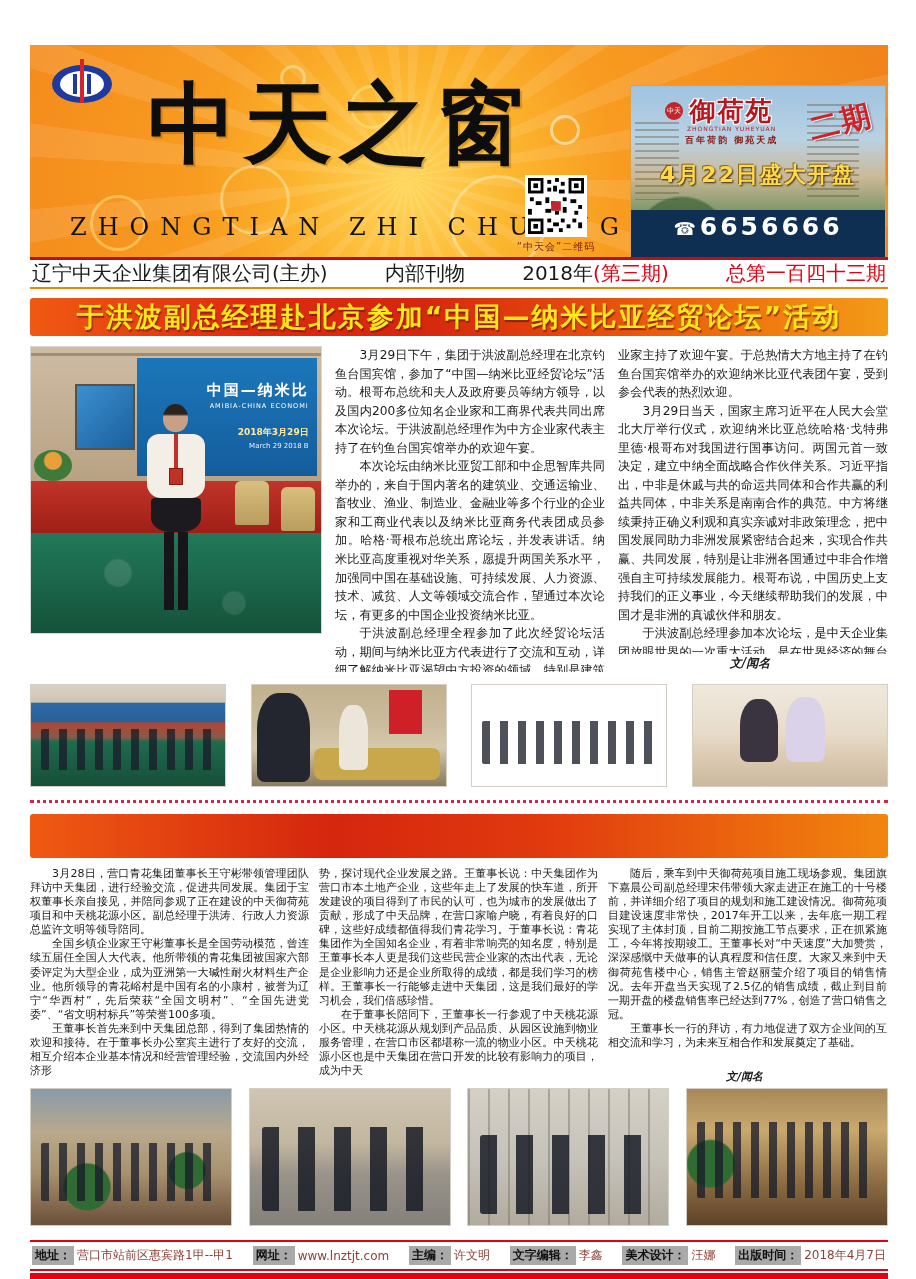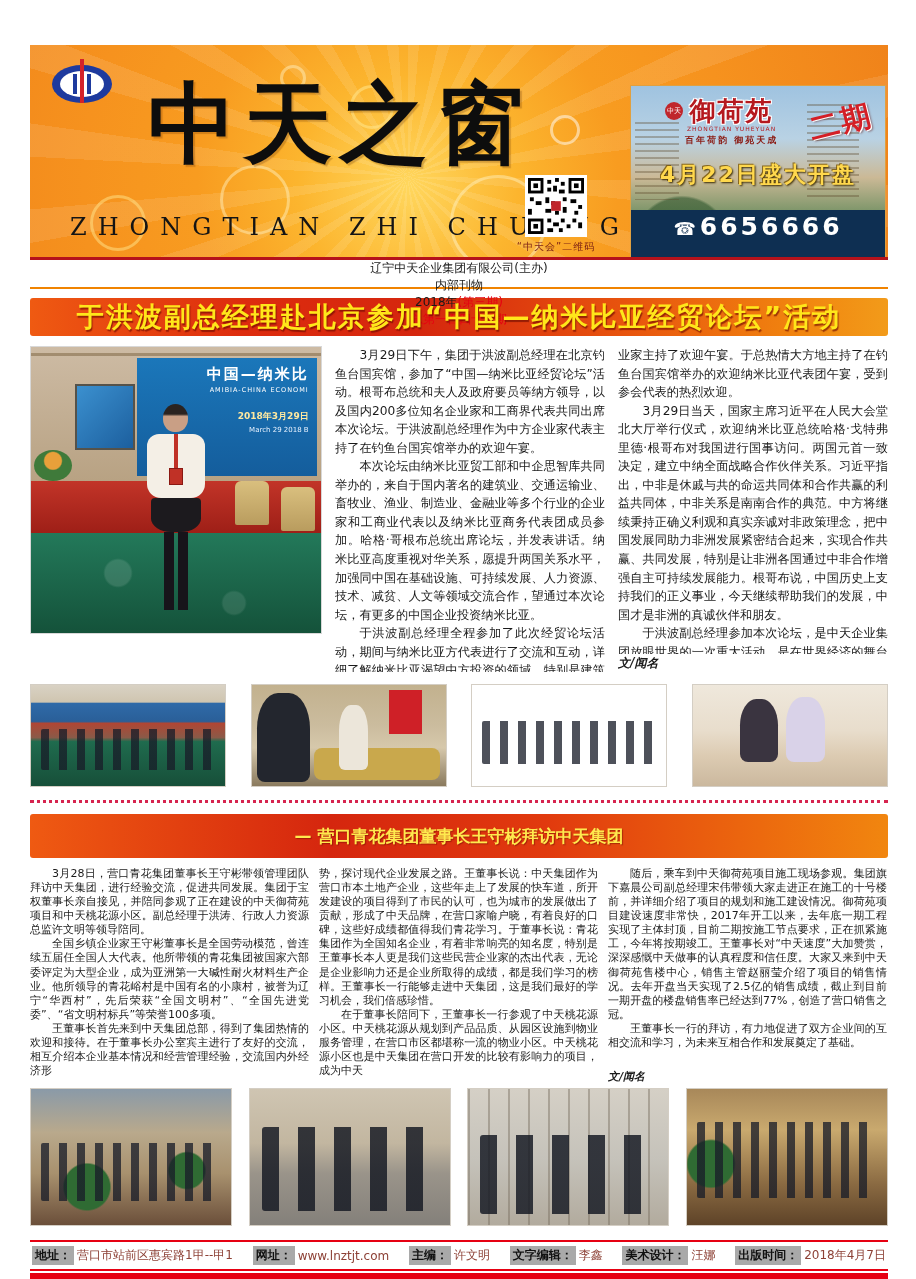--- a/index.html
+++ b/index.html
@@ -50,46 +50,46 @@
     transform:rotate(-14deg); text-shadow:1px 1px 0 #fff, 2px 2px 2px rgba(80,0,0,.4); letter-spacing:2px; }
   .ad-opening { position:absolute; top:74px; left:0; right:0; text-align:center; font-size:22px; font-weight:900;
     color:#ffd84d; letter-spacing:2px; text-shadow:1px 1px 2px #3a2a00, -1px -1px 0 rgba(122,85,0,.8); white-space:nowrap; }
   .ad-band { position:absolute; bottom:0; left:0; right:0; height:52px; background:#0e2f52; text-align:center; padding-top:3px; }
   .ad-phone { font-size:25px; font-weight:900; color:#fff; letter-spacing:3px; line-height:1.1; }
   .ad-phone .ph-ic { font-size:18px; letter-spacing:0; margin-right:4px; }
   .ad-address { font-size:8px; color:#e8c56a; margin-top:17px; letter-spacing:0.5px; }
 
   
   .infobar { height:32px; display:flex; align-items:center; justify-content:space-between;
-    border-top:3px solid #b5121b; border-bottom:2px solid #f08300; font-size:12px; padding:0 2px;flex-direction:column; }
+    border-top:3px solid #b5121b; border-bottom:2px solid #f08300; font-size:20px; padding:0 2px; }
   .infobar .red { color:#e60012;text-align:right; }
   .infobar .cell { white-space:nowrap; }
 
   
   .headline1 { margin-top:9px; height:38px; border-radius:3px; display:flex; align-items:center; justify-content:center;
     background:linear-gradient(90deg,#ef5a12 0%, #dd2c0e 25%, #d5260e 45%, #e8550e 70%, #f1860f 90%, #f29b1a 100%);
     font-size:27px; font-weight:700; color:#ffe71a; letter-spacing:2px; text-shadow:1px 2px 1px rgba(110,10,0,.65); white-space:nowrap; }
   .headline2 { margin-top:11px; height:44px; border-radius:3px; display:flex; align-items:center; justify-content:center; gap:4px;
     background:linear-gradient(90deg,#ef5a12 0%, #d5260e 35%, #e13a0e 60%, #ec690e 85%, #f1860f 100%); white-space:nowrap; }
   .h2-main { font-size:31px; font-weight:900; color:#ffe71a; letter-spacing:2px; text-shadow:1px 2px 1px rgba(110,10,0,.65); }
   .h2-sub { font-size:17px; font-weight:bold; color:#ffe94e; text-shadow:1px 1px 1px rgba(110,10,0,.5); }
 
   
   .article1 { display:flex; gap:13px; margin-top:10px; height:326px; }
   .a1-col { width:270px; font-size:12.2px; line-height:1.52; text-align:justify; display:flex; flex-direction:column; }
   .flow { overflow:hidden; flex:1; }
   p.para { margin:0; text-indent:2em; }
   p.para.noind { text-indent:0; }
-  .byline { text-align:left; font-style:italic; font-weight:bold; font-size:12px; font-family:"DejaVu Serif", serif; padding-right:6px; }
+  .byline { text-align:center; font-style:italic; font-weight:bold; font-size:12px; font-family:"DejaVu Serif", serif; padding-right:6px; }
 
   
   .scene { position:relative; width:292px; height:288px; flex:none; overflow:hidden; border:1px solid #d8d8d8; background:#bfa887; }
   .sc-wall { position:absolute; top:0; left:0; right:0; height:47%; background:linear-gradient(180deg,#cdbba4,#b8a283); }
   .sc-ceilingline { position:absolute; top:6px; left:0; right:0; height:3px; background:rgba(120,95,60,.5); }
-  .sc-backdrop { position:absolute; top:4%; right:1.5%; width:62%; height:41%; padding:7px 8px;
+  .sc-backdrop { position:absolute; top:4%; right:1.5%; width:62%; height:41%; padding:23px 8px;
     background:linear-gradient(180deg,#1b77ba,#145d9c); color:#fff; text-align:right; }
   .bd-l1 { font-size:15px; font-weight:bold; letter-spacing:2px; }
   .bd-l2 { font-size:6.5px; letter-spacing:1px; margin-top:2px; }
   .bd-l3 { font-size:9px; color:#ffe9a0; margin-top:16px; font-weight:bold; }
   .bd-l4 { font-size:7px; color:#e8f2ff; margin-top:3px; }
   .sc-screen { position:absolute; top:13%; left:15%; width:21%; height:23%; background:linear-gradient(135deg,#3b90cf,#1c5f9e); border:2px solid #55524a; }
   .sc-flag { position:absolute; top:22%; left:40%; width:6%; height:22%; background:linear-gradient(180deg,#2a4fa0 33%,#c03126 33% 66%,#1e6b4a 66%); }
   .sc-flowers { position:absolute; top:36%; left:1%; width:13%; height:11%; border-radius:50%;
     background:radial-gradient(circle at 50% 35%, #e8a03a 0 30%, #3f7a3a 35% 100%); }
   .sc-carpet { position:absolute; top:47%; left:0; right:0; height:18%; background:linear-gradient(180deg,#c23428,#9e1f17); }
@@ -316,21 +316,20 @@
       </div>
       <div class="ph ph1d">
         <div class="figA"></div>
         <div class="figB"></div>
       </div>
     </div>
 
     <div class="dotsep"></div>
 
     <div class="headline2">
-      <span class="h2-sub">— 营口青花集团董事长王守彬拜访中天集团</span>
     </div>
 
     <div class="article2">
       <div class="a2-col">
         <div class="flow">
           <p class="para">3月28日，营口青花集团董事长王守彬带领管理团队拜访中天集团，进行经验交流，促进共同发展。集团于宝权董事长亲自接见，并陪同参观了正在建设的中天御荷苑项目和中天桃花源小区。副总经理于洪涛、行政人力资源总监许文明等领导陪同。</p>
           <p class="para">全国乡镇企业家王守彬董事长是全国劳动模范，曾连续五届任全国人大代表。他所带领的青花集团被国家六部委评定为大型企业，成为亚洲第一大碱性耐火材料生产企业。他所领导的青花峪村是中国有名的小康村，被誉为辽宁“华西村”，先后荣获“全国文明村”、“全国先进党委”、“省文明村标兵”等荣誉100多项。</p>
           <p class="para">王董事长首先来到中天集团总部，得到了集团热情的欢迎和接待。在于董事长办公室宾主进行了友好的交流，相互介绍本企业基本情况和经营管理经验，交流国内外经济形</p>
         </div>
       </div>

